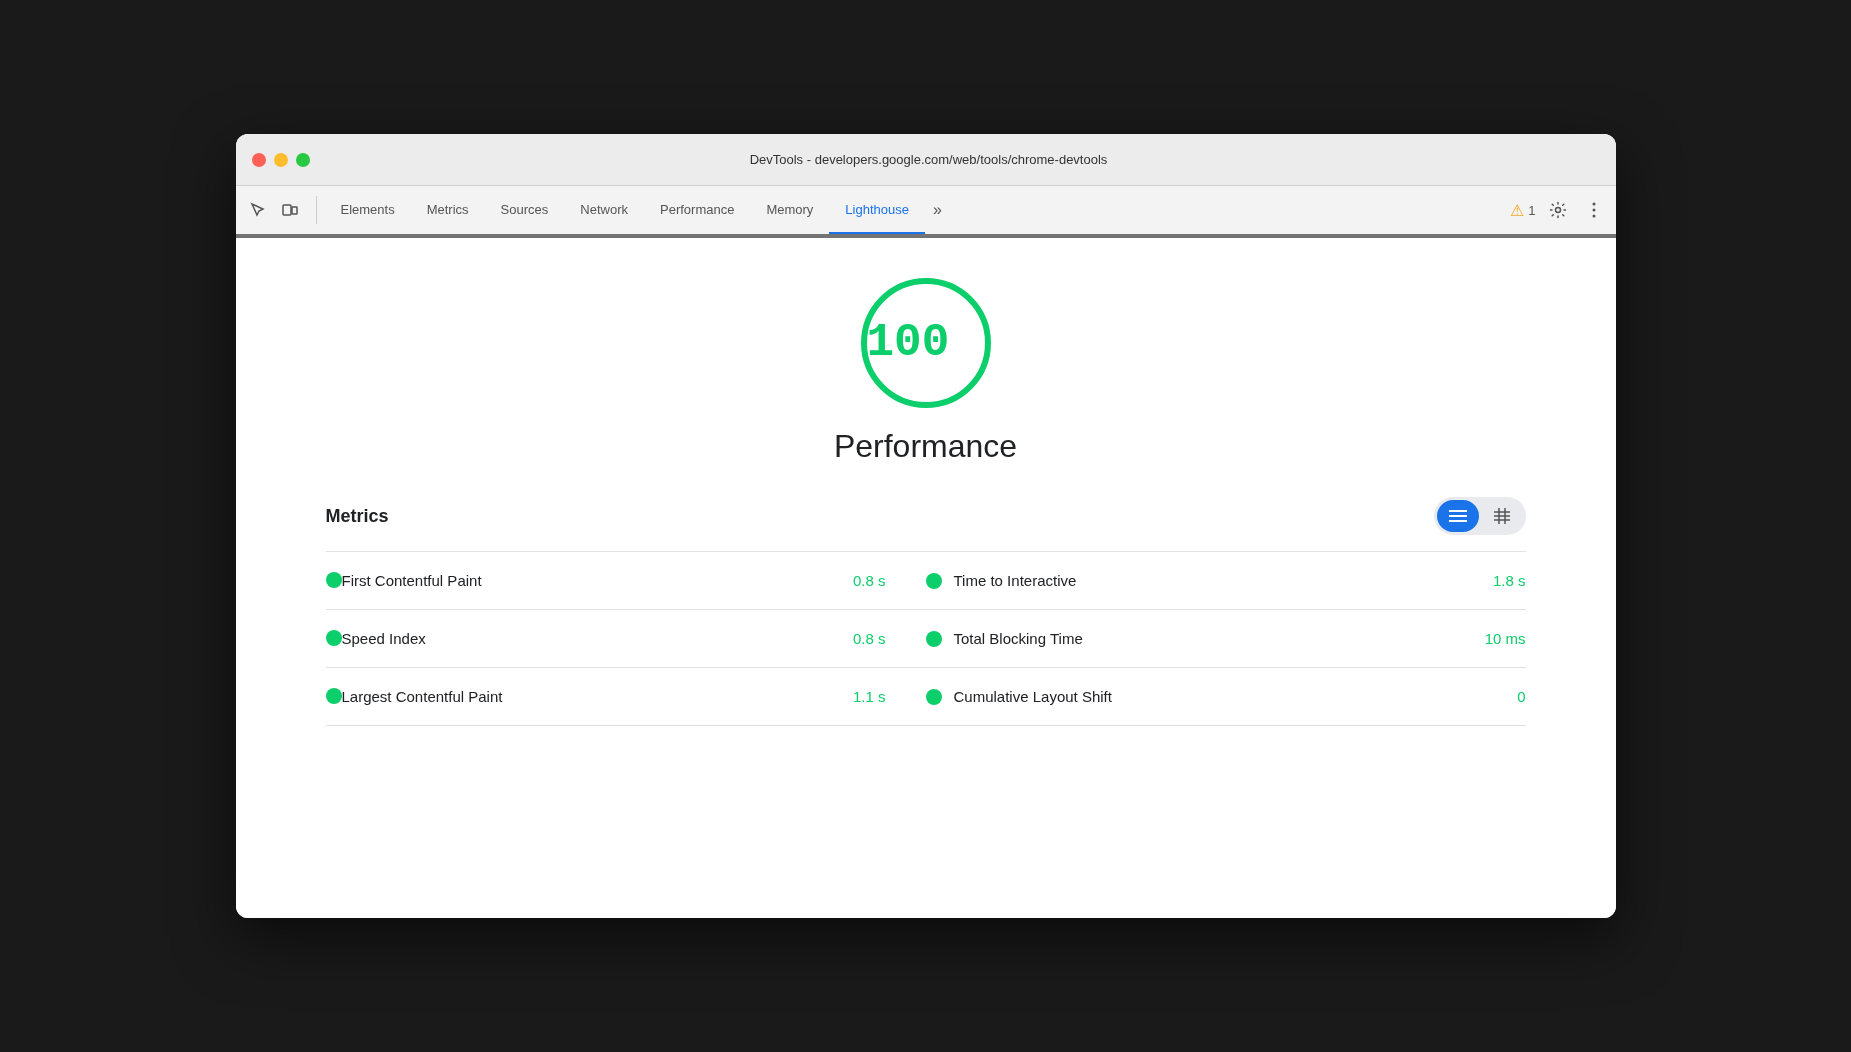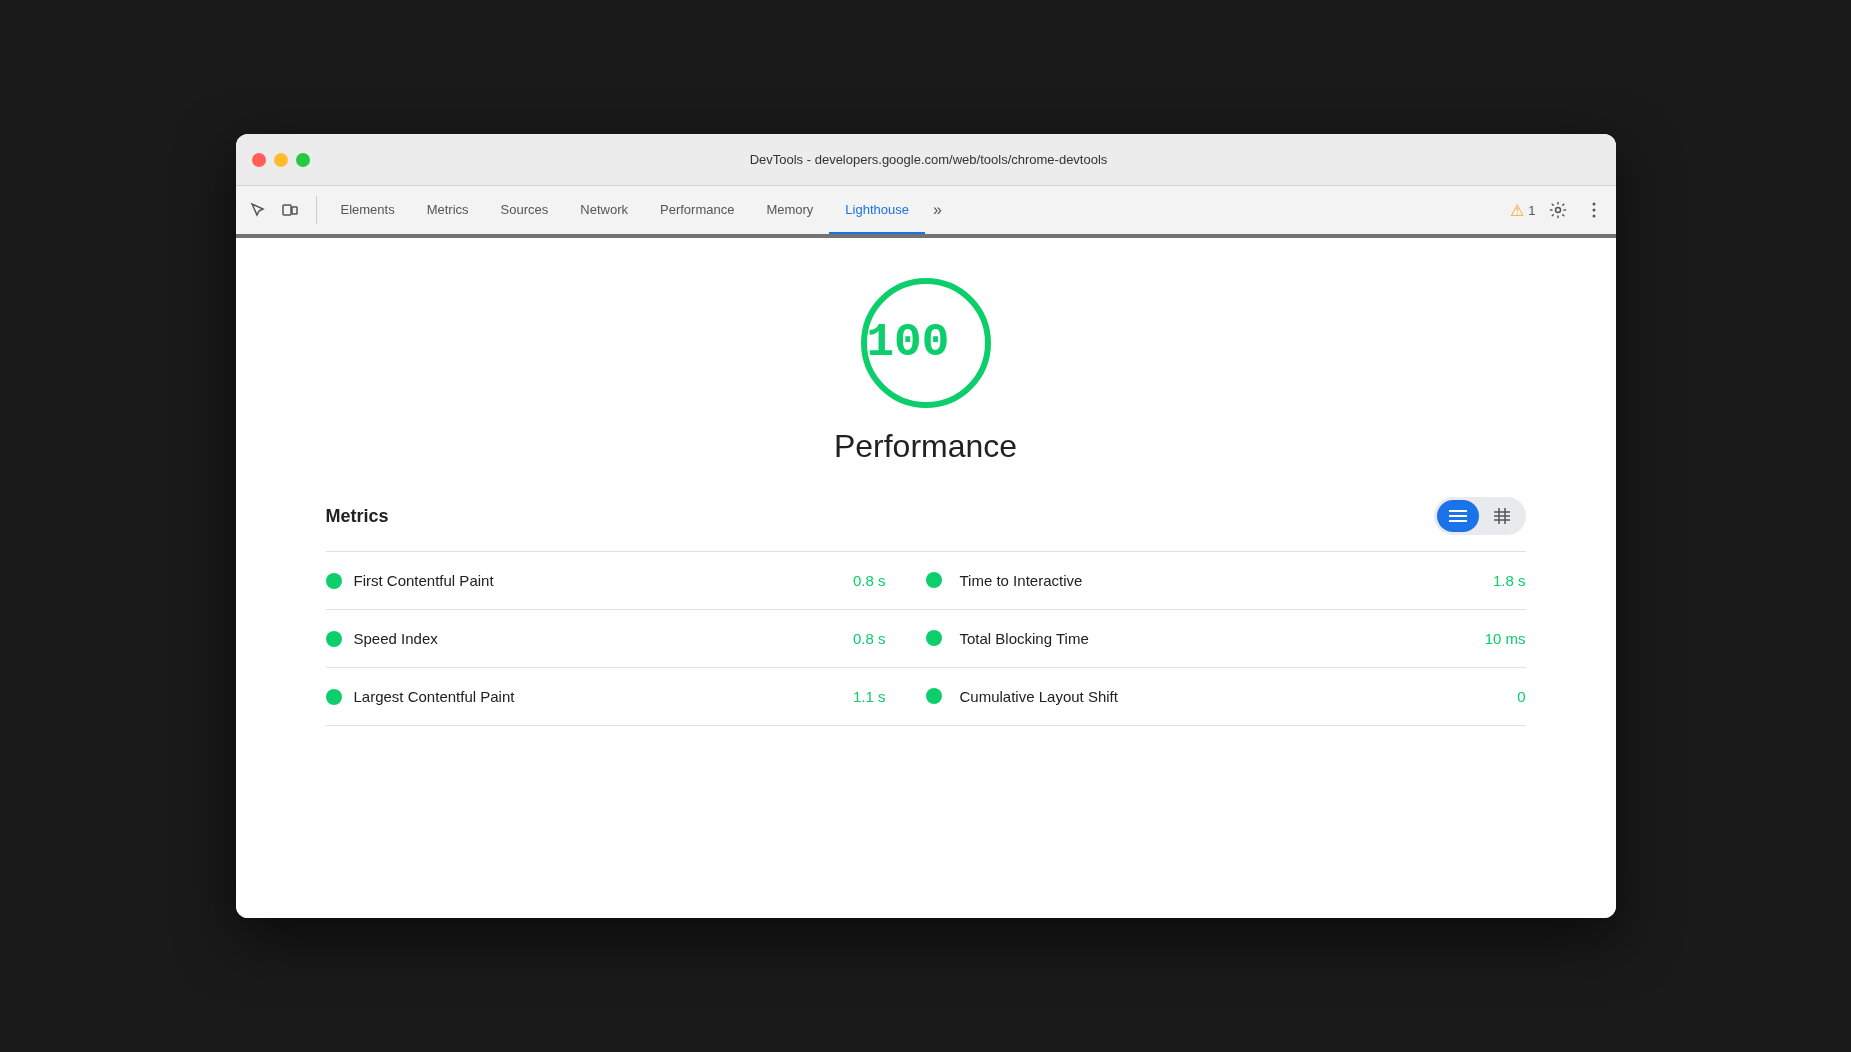--- a/index.html
+++ b/index.html
@@ -243,29 +243,27 @@
     .metric-row {
       display: flex;
       align-items: center;
       padding: 20px 0;
       border-bottom: 1px solid #e0e0e0;
     }
 
     .metric-left {
       flex: 1;
       display: flex;
-      align-items: center;
-      gap: 12px;
     }
 
     .metric-right {
       flex: 1;
       display: flex;
-      align-items: flex-start;
-      gap: 18px;
+      align-items: flex-end;
+      gap: 12px;
     }
 
     .metric-dot {
       width: 16px;
       height: 16px;
       border-radius: 50%;
       background: #0cce6b;
       flex-shrink: 0;
     }
 

